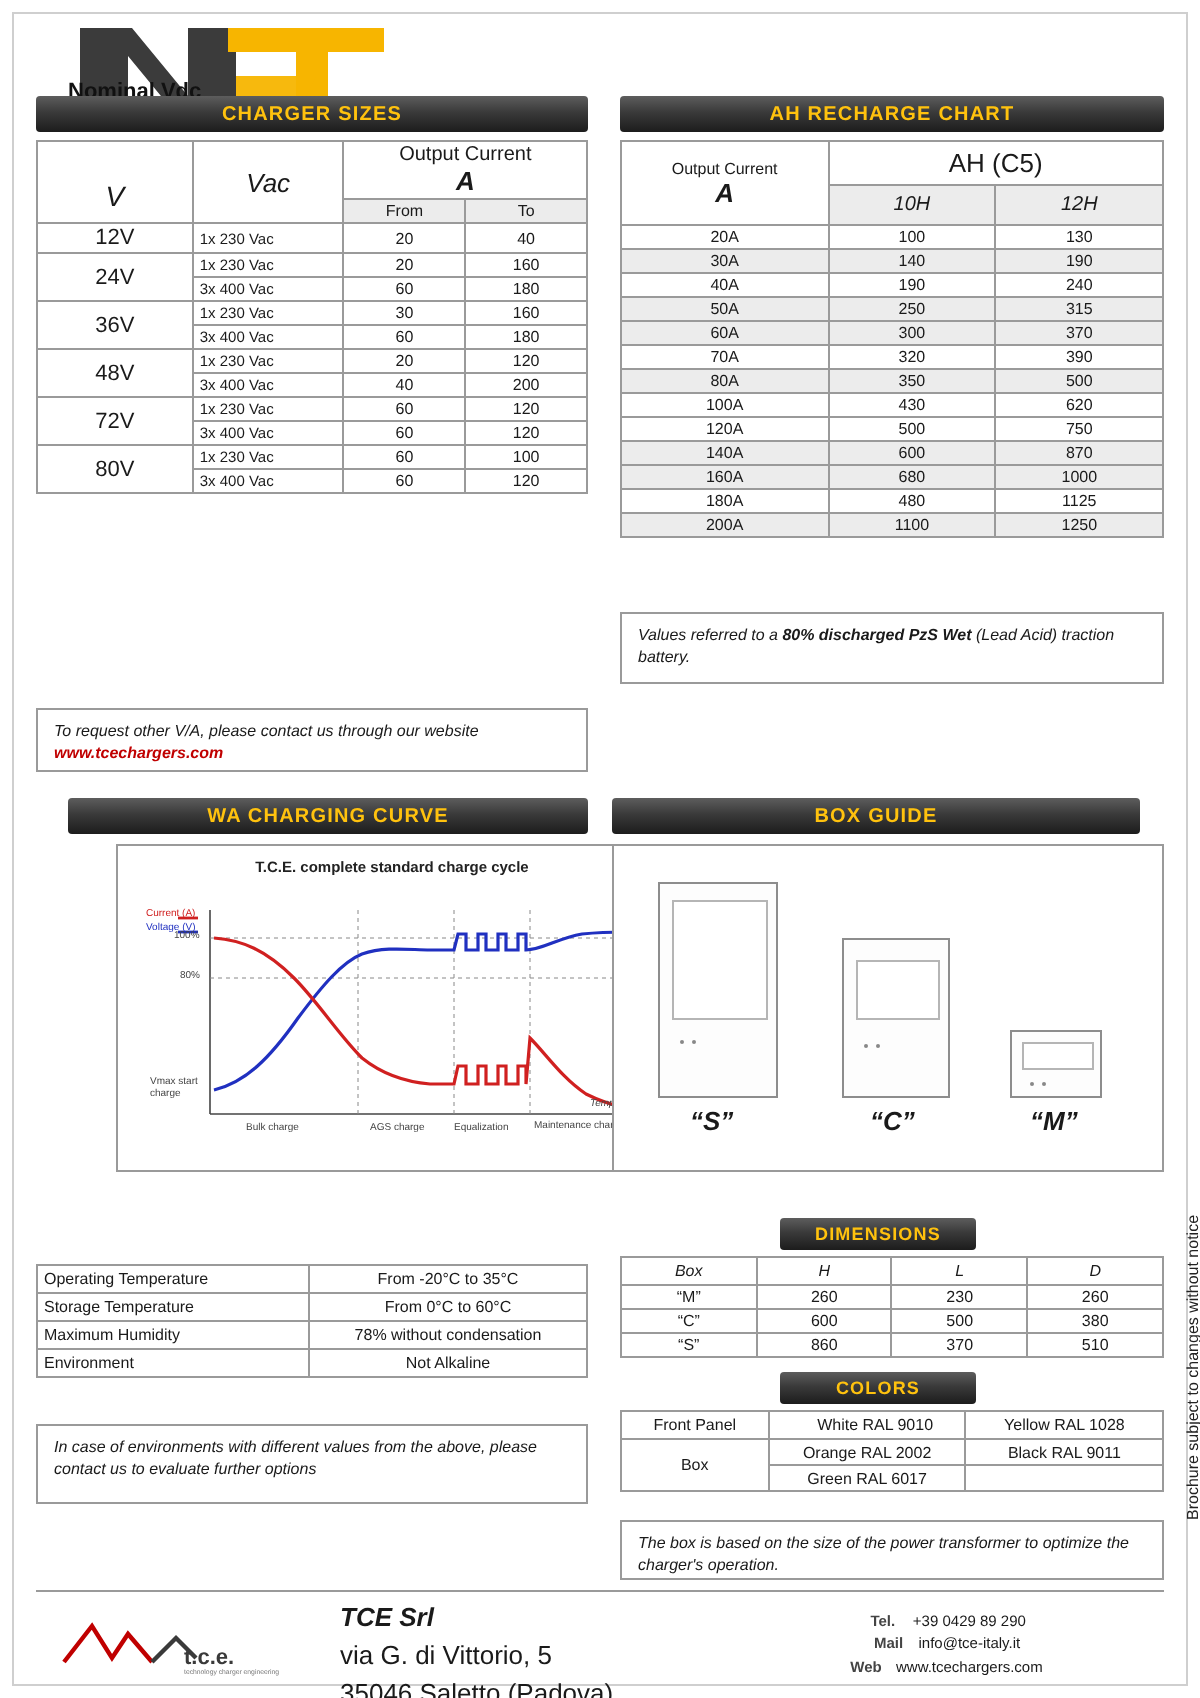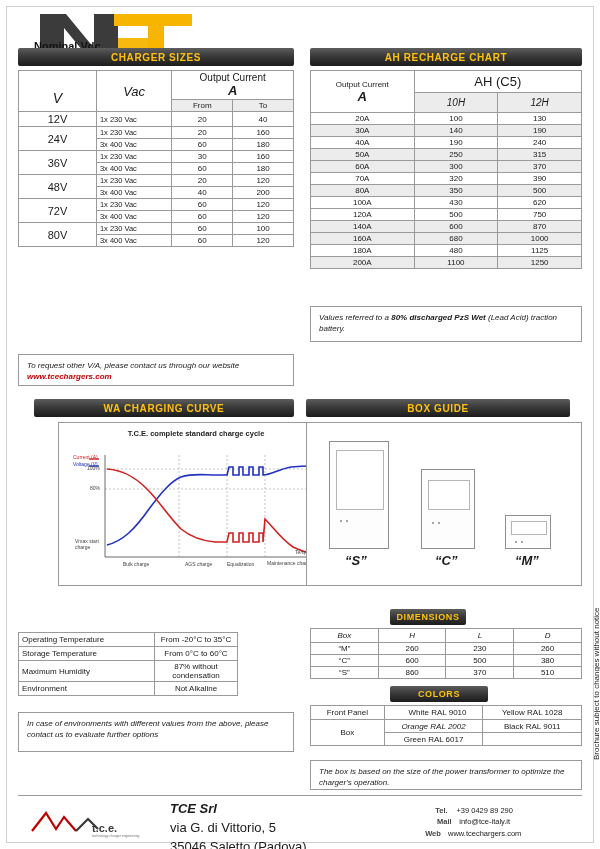--- a/index.html
+++ b/index.html
@@ -384,46 +384,46 @@
       <div class="cab-inner" style="left:5px; top:5px; width:36px; height:14px;"></div>
       <div class="dot" style="left:9px; top:25px;"></div>
       <div class="dot" style="left:15px; top:25px;"></div>
     </div>
     <div class="cab-lbl" style="left:38px; top:130px;">“S”</div>
     <div class="cab-lbl" style="left:128px; top:130px;">“C”</div>
     <div class="cab-lbl" style="left:208px; top:130px;">“M”</div>
   </div>
 
 
-  <div class="tbl-box" style="left:18px; top:632px; width:220px;">
+  <div class="tbl-box" style="left:18px; top:632px; width:276px;">
     <table class="grid">
       <tbody>
           <tr>
         <td class="b" style="width:136px; height:14px;">Operating Temperature</td>
         <td class="c">From -20°C to 35°C</td>
       </tr>
       <tr>
         <td class="b" style="height:14px;">Storage Temperature</td>
         <td class="c">From 0°C to 60°C</td>
       </tr>
       <tr>
         <td class="b" style="height:14px;">Maximum Humidity</td>
-        <td class="c">87% without condensation</td>
+        <td class="c">78% without condensation</td>
       </tr>
       <tr>
         <td class="b" style="height:14px;">Environment</td>
         <td class="c">Not Alkaline</td>
       </tr>
     </tbody>
       </table>
   </div>
 
   <div class="note" style="left:18px; top:712px; width:276px; height:40px;">In case of environments with different values from the above, please contact us to evaluate further options</div>
 
-  <div class="bar" style="left:390px; top:609px; width:76px; height:16px; font-size:9px;">DIMENSIONS</div>
+  <div class="bar" style="left:390px; top:609px; width:98px; height:16px; font-size:9px;">DIMENSIONS</div>
 
   <div class="tbl-box" style="left:310px; top:628px; width:272px;">
     <table class="grid">
       <tbody>
           <tr>
         <td class="c b i" style="width:68px; height:14px;">Box</td>
         <td class="c b i" style="width:68px;">H</td>
         <td class="c b i" style="width:68px;">L</td>
         <td class="c b i" style="width:68px;">D</td>
       </tr>
@@ -454,21 +454,21 @@
   <div class="tbl-box" style="left:310px; top:705px; width:272px;">
     <table class="grid">
       <tbody>
           <tr>
         <td class="c b" style="width:74px; height:14px;">Front Panel</td>
         <td class="c" style="width:99px;padding-left:11px;">White RAL 9010</td>
         <td class="c" style="width:99px;">Yellow RAL  1028</td>
       </tr>
       <tr>
         <td class="c b" rowspan="2">Box</td>
-        <td class="c" style="height:13px;font-style:italic;">Orange RAL 2002</td>
+        <td class="c" style="height:13px;">Orange RAL 2002</td>
         <td class="c">Black RAL 9011</td>
       </tr>
       <tr>
         <td class="c" style="height:13px;">Green RAL 6017</td>
         <td class="c"></td>
       </tr>
     </tbody>
       </table>
   </div>
 

